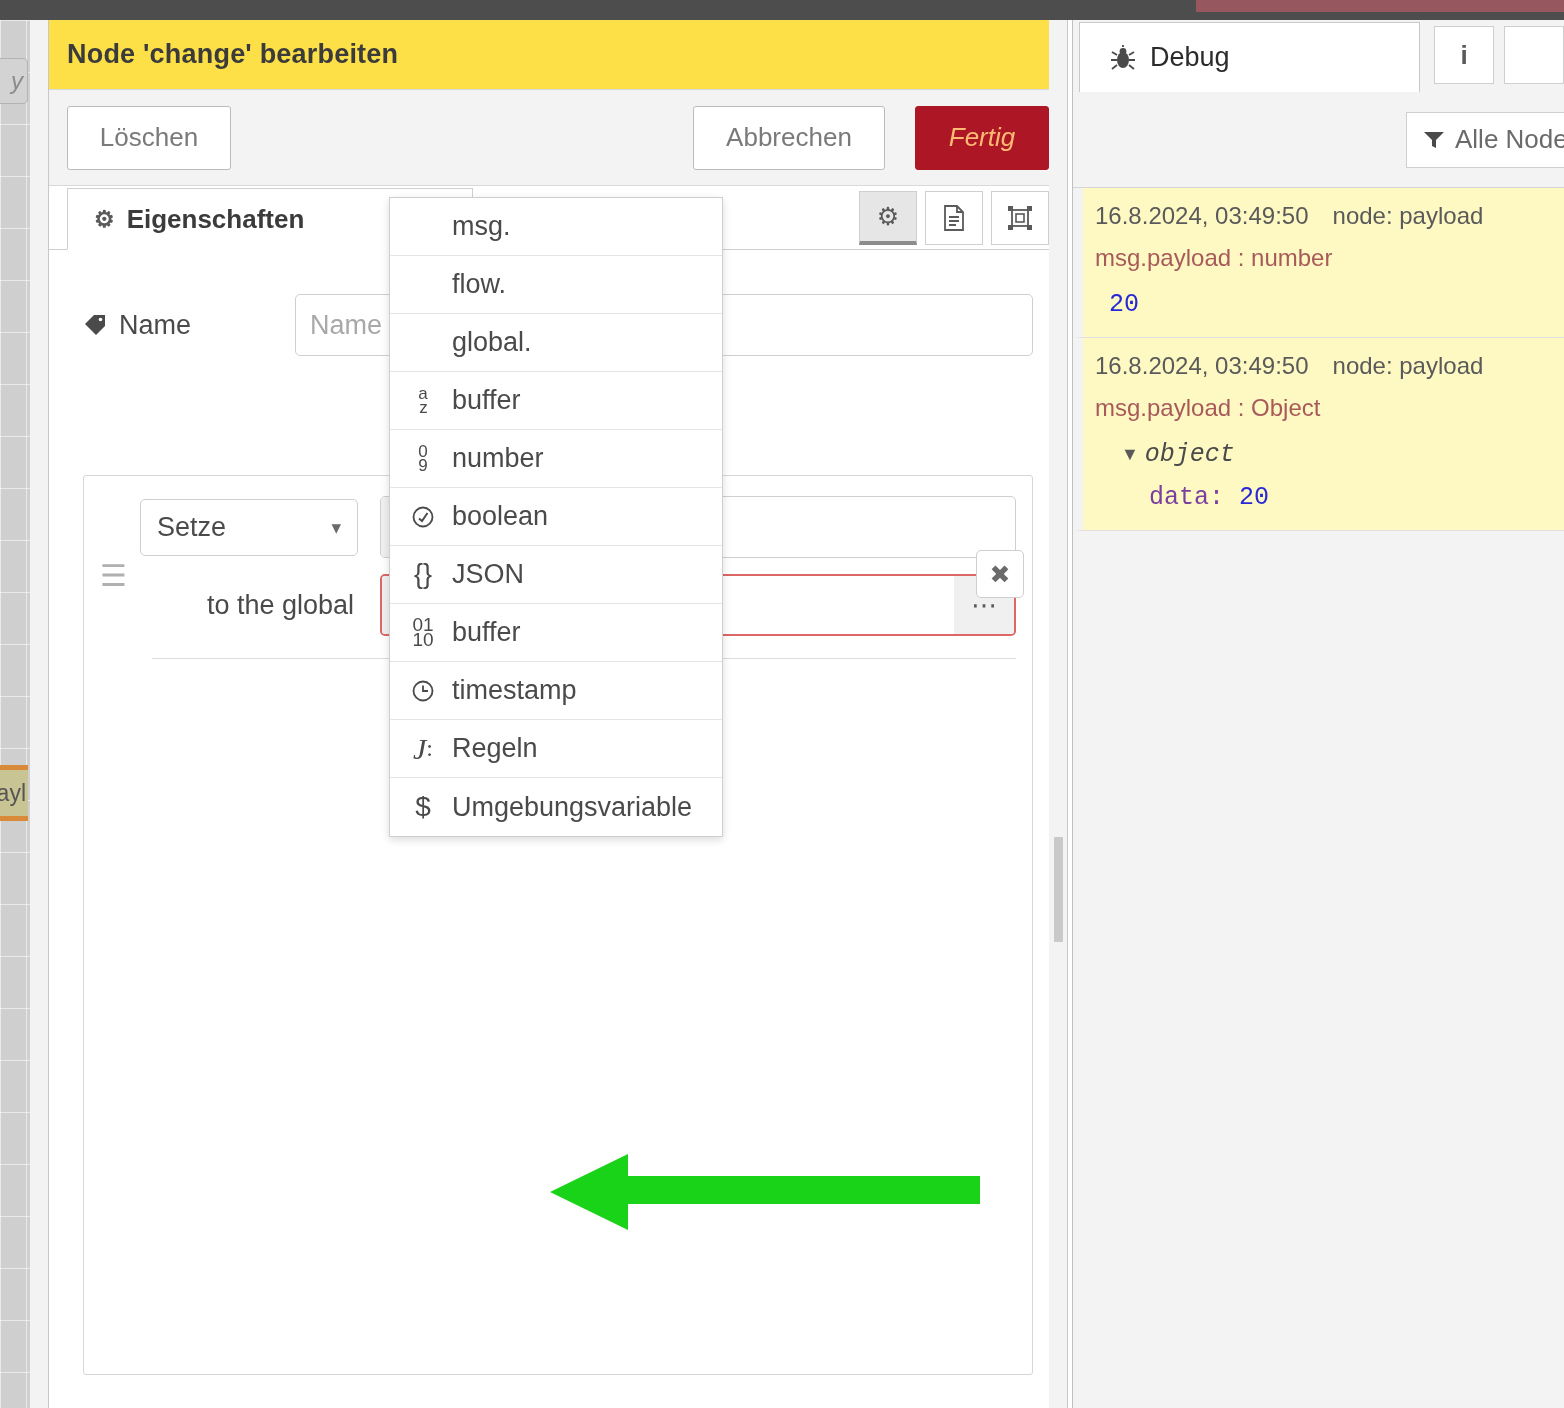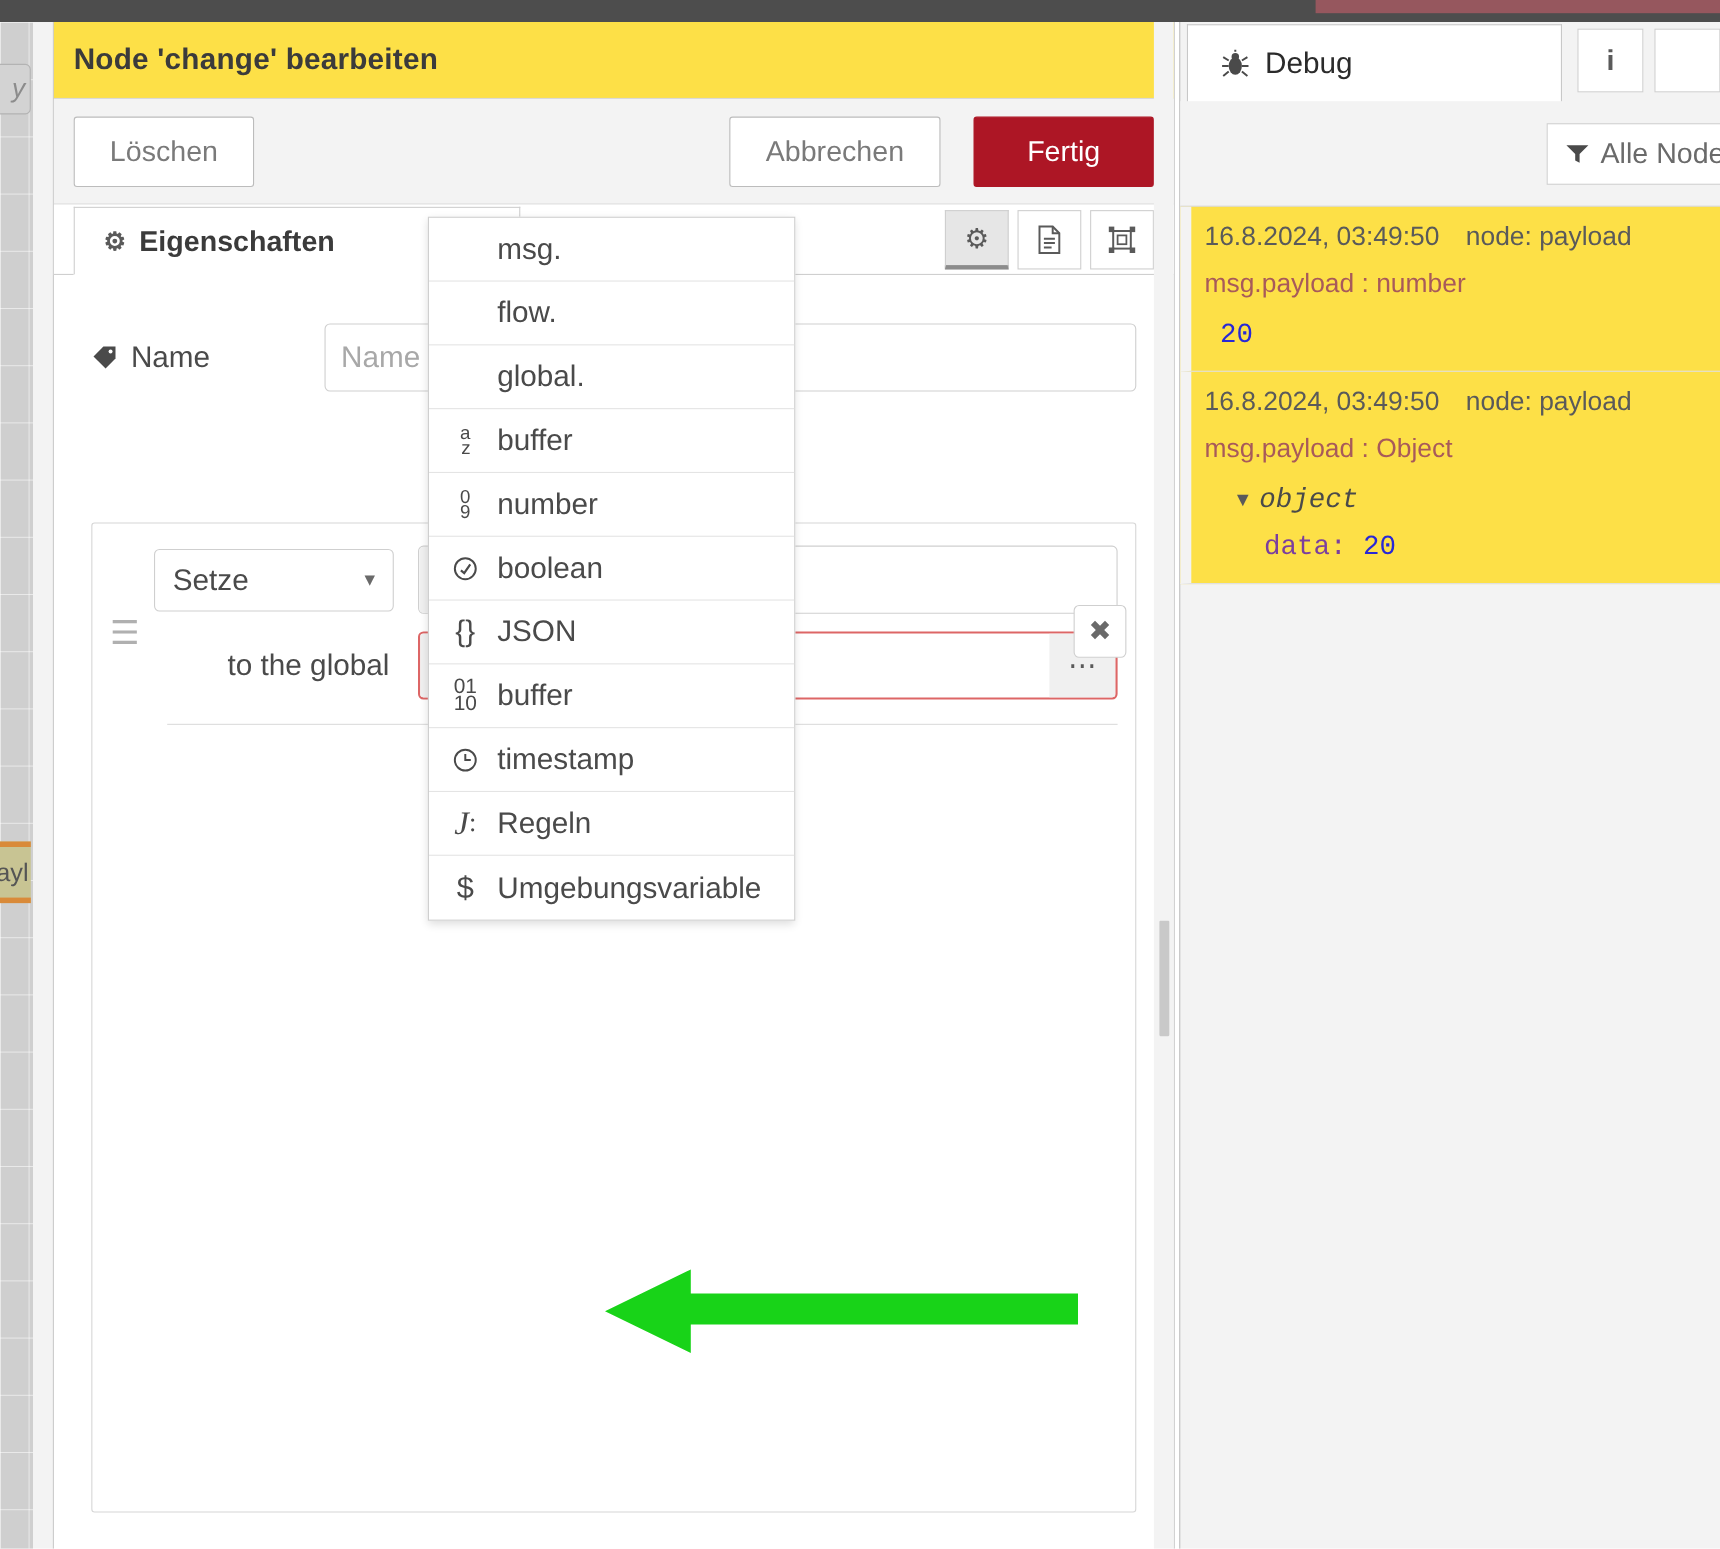--- a/index.html
+++ b/index.html
@@ -65,21 +65,21 @@
     height: 96px; background: #f3f3f3; border-bottom: 1px solid #d9d9d9;
     display: flex; align-items: center; padding: 0 18px; position: relative;
   }
   .btn {
     font-family: "Liberation Sans", sans-serif;
     font-size: 26px; border-radius: 3px; cursor: pointer;
     display: flex; align-items: center; justify-content: center;
   }
   .btn-del { width: 164px; height: 64px; background:#fff; border:1px solid #bcbcbc; color:#7a7a7a; }
   .btn-cancel { width: 192px; height: 64px; background:#fff; border:1px solid #bcbcbc; color:#7a7a7a; }
-  .btn-done { width: 164px; height: 64px; background:#ad1625; border:1px solid #ad1625; color:#ffffff; }
+  .btn-done { width: 134px; height: 64px; background:#ad1625; border:1px solid #ad1625; color:#fdba74;font-style:italic; }
   .actions-right { margin-left:auto; display:flex; align-items:center; gap:30px; }
 
   
   .tabs-row {
     position: relative; height: 64px; background: #fff;
     border-bottom: 1px solid #cfcfcf;
     display:flex; align-items:flex-end; padding: 0 18px;
   }
   .tab {
     height: 62px; min-width: 406px; background:#fff;
@@ -213,21 +213,21 @@
   }
   .sb-toolbar {
     height: 96px; background:#f3f3f3; border-bottom:1px solid #d5d5d5;
     display:flex; align-items:center; justify-content:flex-end; padding-right: 0; text-align: center;
   }
   .filter-btn {
     height: 56px; min-width: 180px; border:1px solid #cfcfcf; background:#fff;
     display:flex; align-items:center; gap:10px; padding: 0 16px;
     font-size:26px; color:#6a6a6a; cursor:pointer; margin-right:-22px;
   }
-  .msg-list { background:#fde047; }
+  .msg-list { background:#fef9c3; }
   .msg {
     border-bottom:1px solid #e0e0e0; border-left:10px solid #f3f3f3;
     padding: 14px 18px 18px 12px;
   }
   .msg-head { font-size:24px; color:#5a5a5a; display:flex; gap:24px; }
   .msg-topic { font-size:24px; color:#a85a5a; margin-top: 14px; }
   .msg-val-num { font-size:25px; color:#2828d6; font-family:"Liberation Mono", monospace; margin-top: 18px; padding-left:14px; }
   .msg-obj-row { margin-top: 18px; display:flex; align-items:center; gap:6px; padding-left: 26px; }
   .msg-obj-caret { color:#5a5a5a; font-size:18px; }
   .msg-obj-name { font-size:25px; color:#4a4a4a; font-style:italic; font-family:"Liberation Mono", monospace; }

